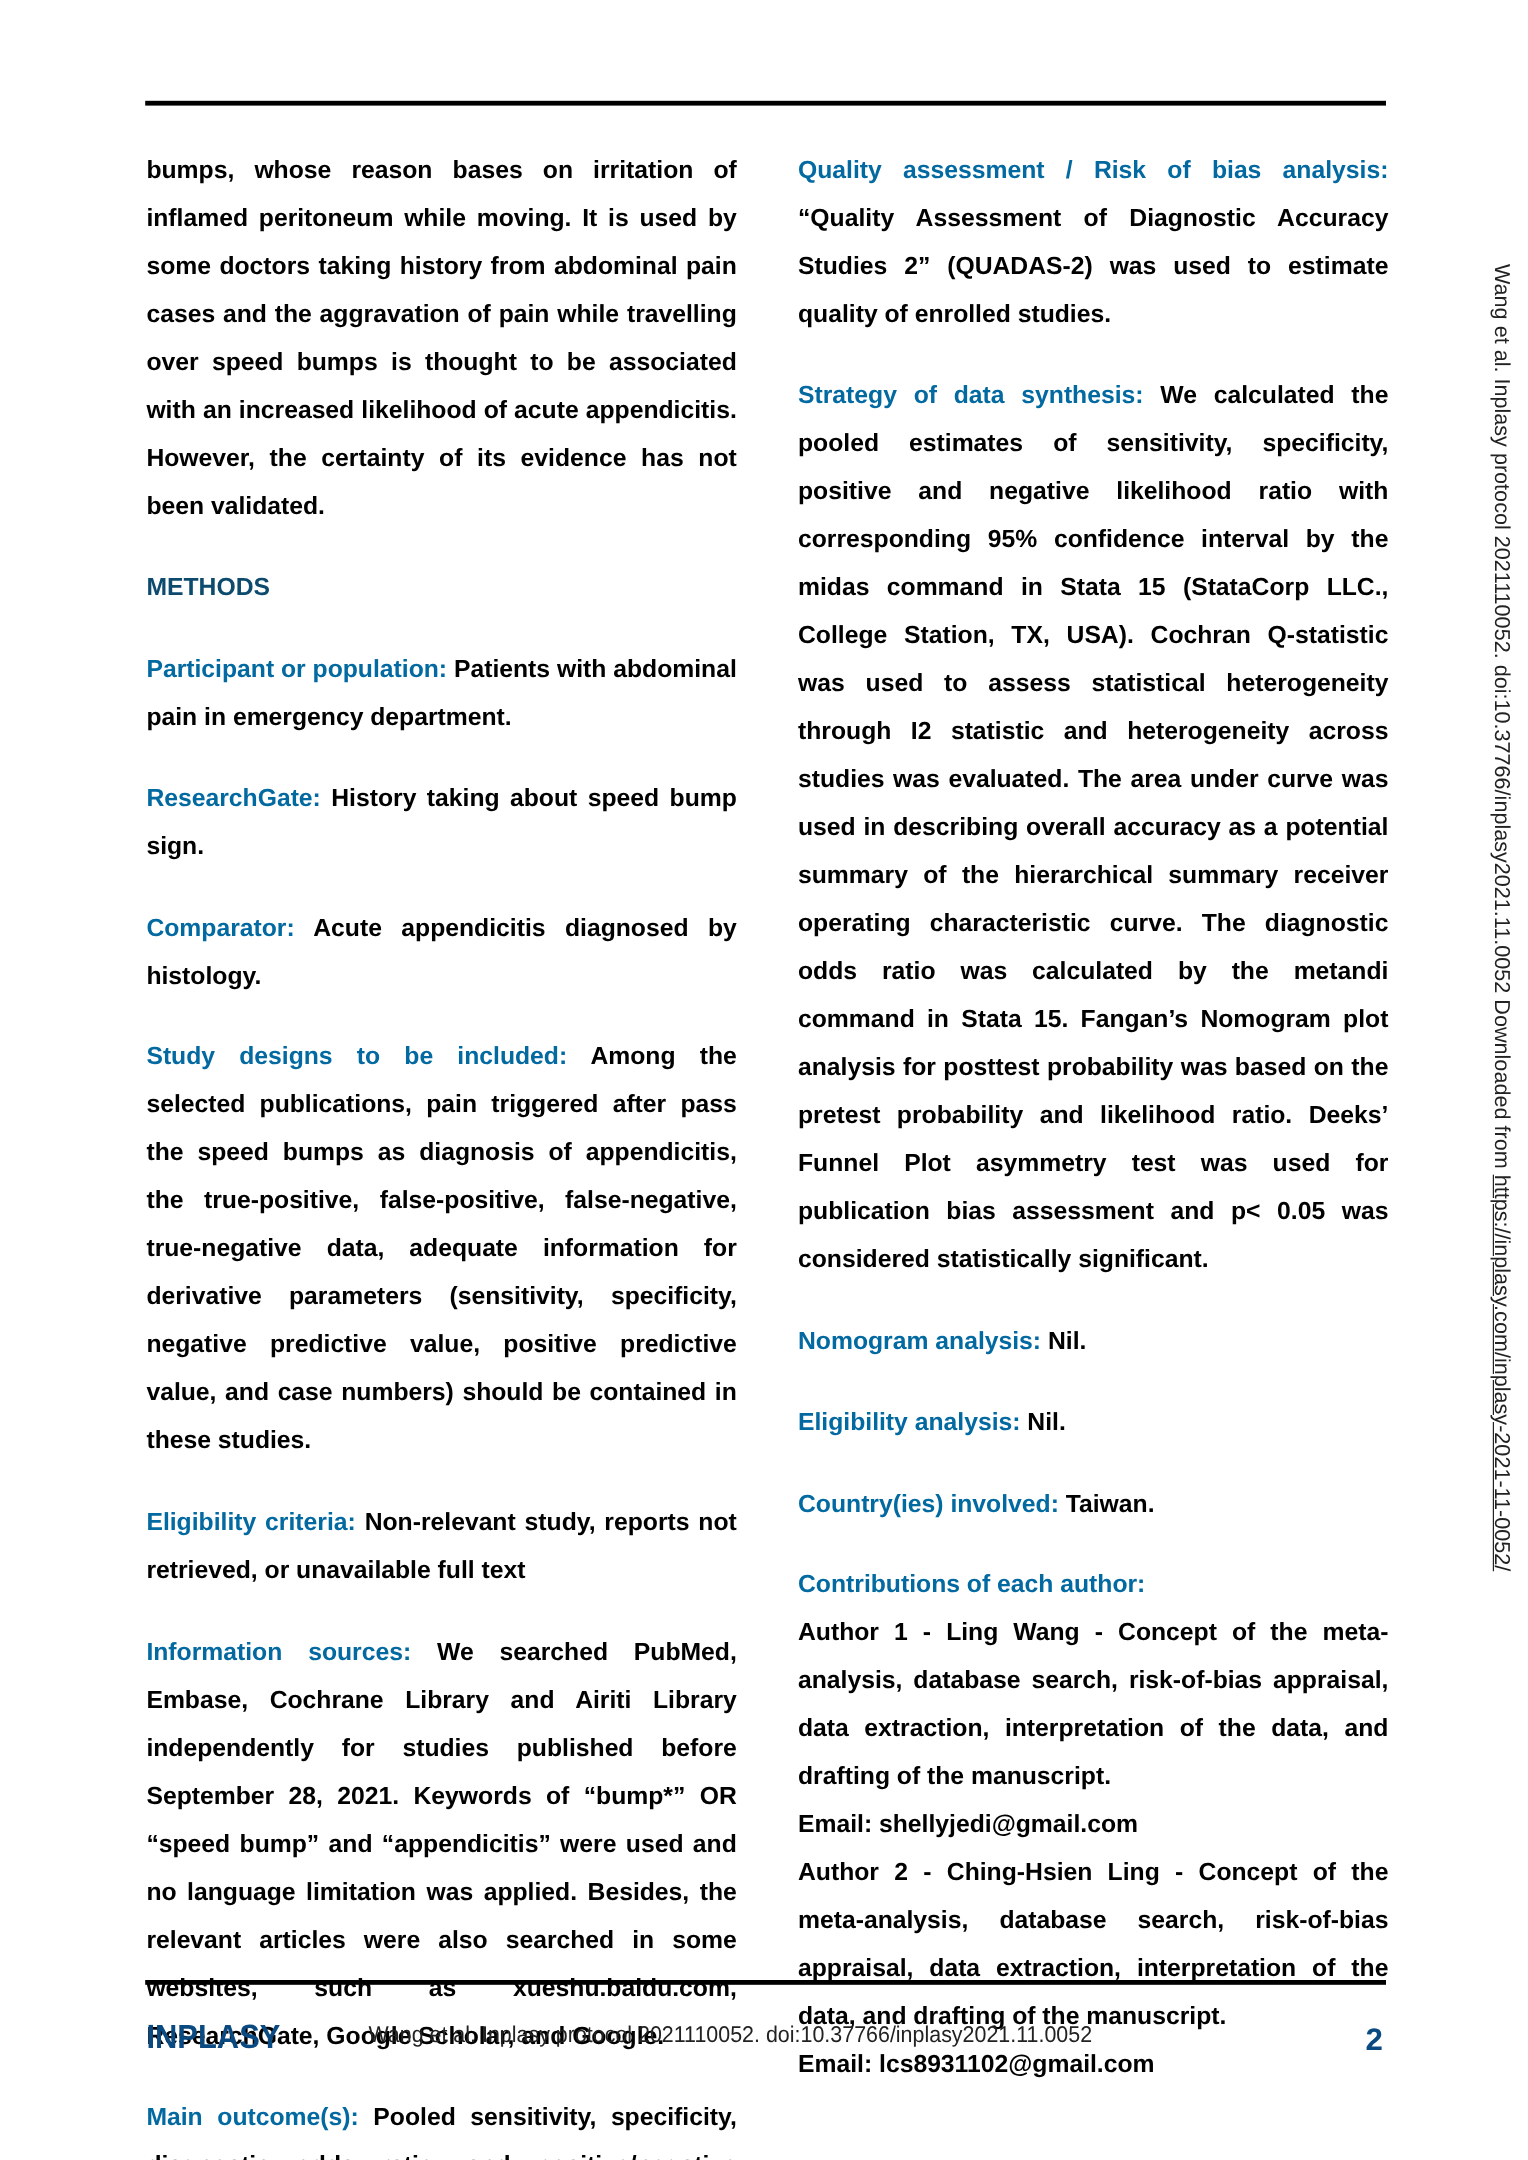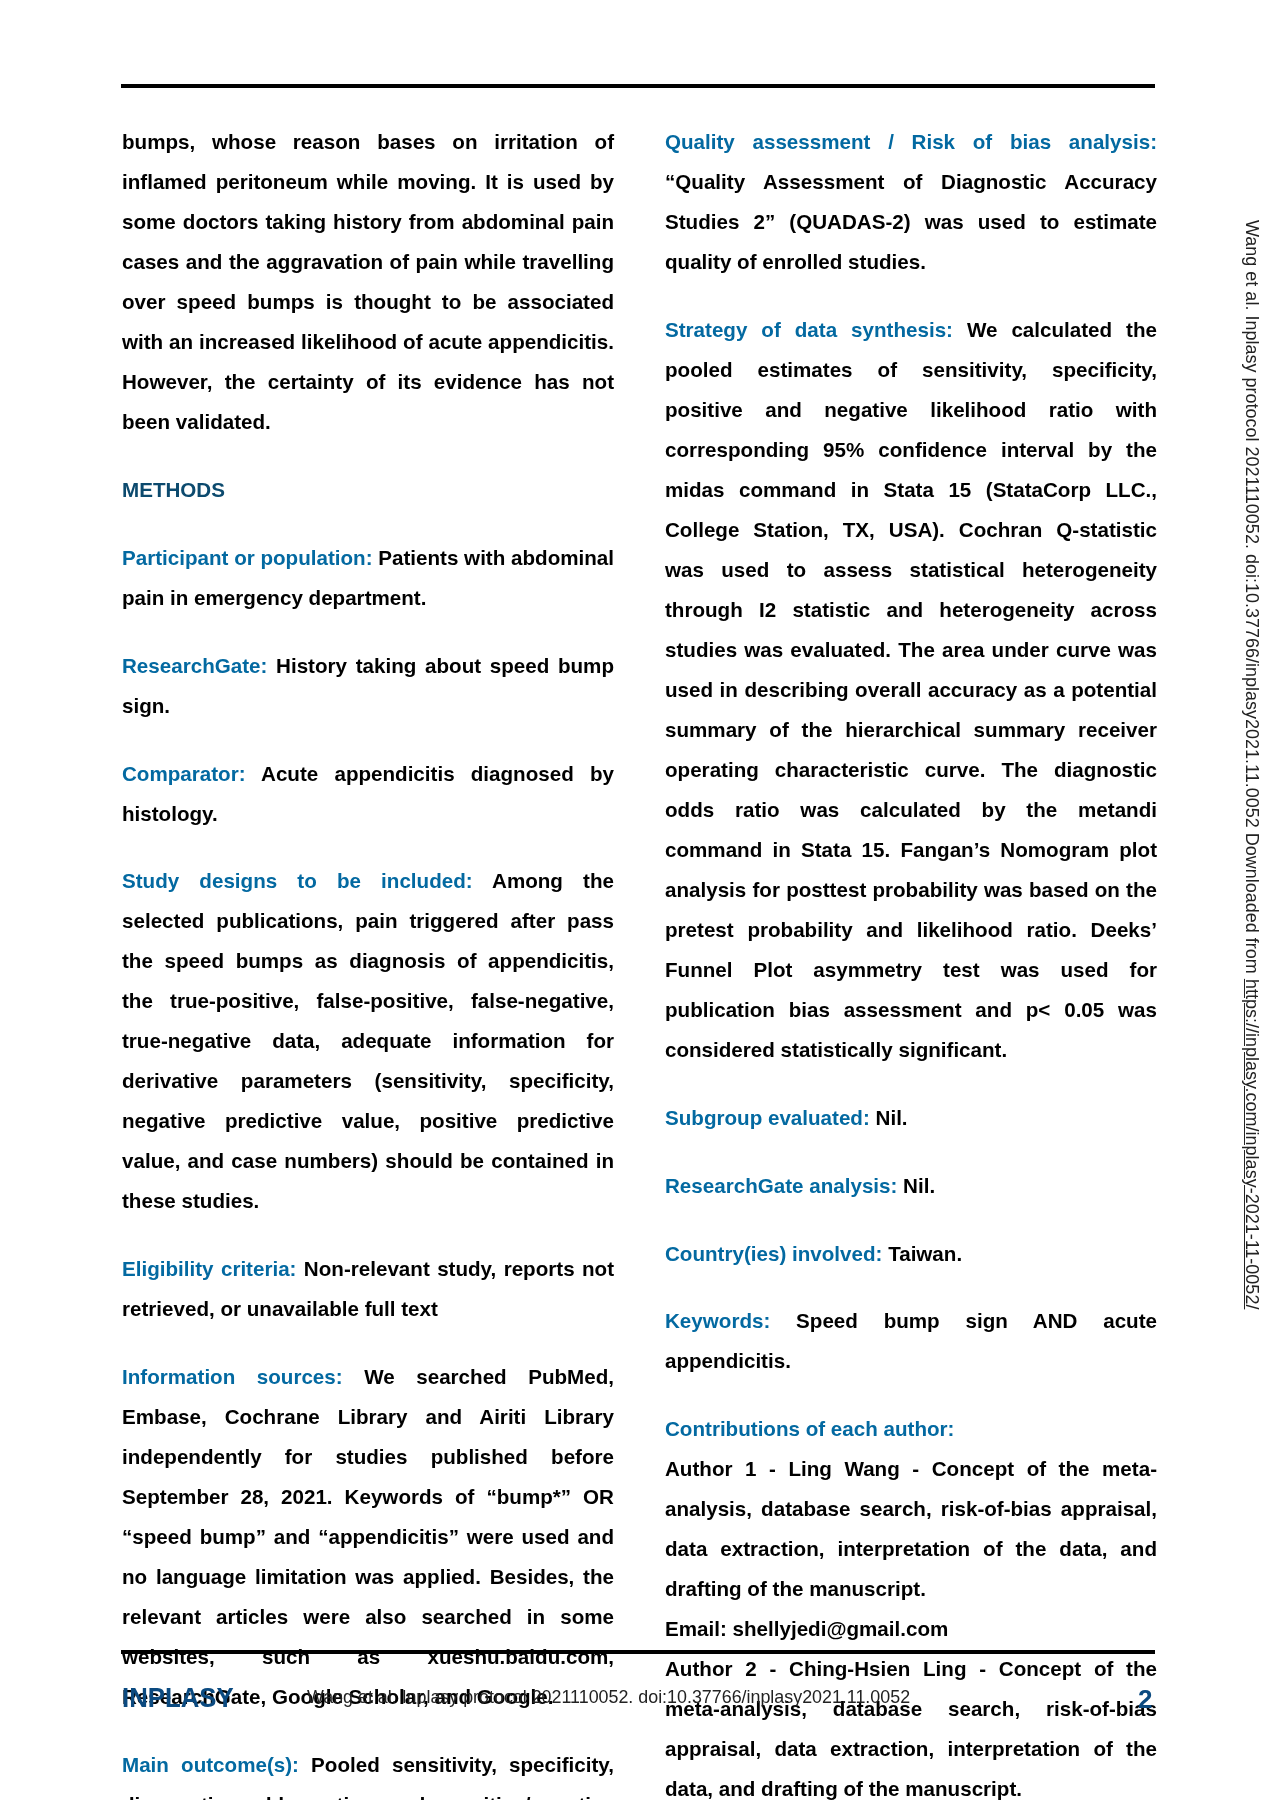--- a/index.html
+++ b/index.html
@@ -58,30 +58,27 @@
 </div>
 
 <div class="col right">
   <p class="para">
     <span class="label">Quality assessment / Risk of bias analysis:</span><span> “Quality Assessment of Diagnostic Accuracy Studies 2” (QUADAS-2) was used to estimate quality of enrolled studies.</span>
   </p>
   <p class="para">
     <span class="label">Strategy of data synthesis:</span><span> We calculated the pooled estimates of sensitivity, specificity, positive and negative likelihood ratio with corresponding 95% confidence interval by the midas command in Stata 15 (StataCorp LLC., College Station, TX, USA). Cochran Q-statistic was used to assess statistical heterogeneity through I2 statistic and heterogeneity across studies was evaluated. The area under curve was used in describing overall accuracy as a potential summary of the hierarchical summary receiver operating characteristic curve. The diagnostic odds ratio was calculated by the metandi command in Stata 15. Fangan’s Nomogram plot analysis for posttest probability was based on the pretest probability and likelihood ratio. Deeks’ Funnel Plot asymmetry test was used for publication bias assessment and p&lt; 0.05 was considered statistically significant.</span>
   </p>
   <p class="para">
-    <span class="label">Subgroup evaluated:</span><span> Nil.</span>
+    <span class="label">Nomogram analysis:</span><span> Nil.</span>
   </p>
   <p class="para">
-    <span class="label">ResearchGate analysis:</span><span> Nil.</span>
+    <span class="label">Eligibility analysis:</span><span> Nil.</span>
   </p>
   <p class="para">
     <span class="label">Country(ies) involved:</span><span> Taiwan.</span>
-  </p>
-  <p class="para">
-    <span class="label">Keywords:</span><span> Speed bump sign AND acute appendicitis.</span>
   </p>
   <div class="para nogap">
     <span class="label line">Contributions of each author:</span>
     <span class="line">Author 1 - Ling Wang - Concept of the meta-analysis, database search, risk-of-bias appraisal, data extraction, interpretation of the data, and drafting of the manuscript.</span>
     <span class="line">Email: shellyjedi@gmail.com</span>
     <span class="line">Author 2 - Ching-Hsien Ling - Concept of the meta-analysis, database search, risk-of-bias appraisal, data extraction, interpretation of the data, and drafting of the manuscript.</span>
     <span class="line">Email: lcs8931102@gmail.com</span>
   </div>
 </div>
 

